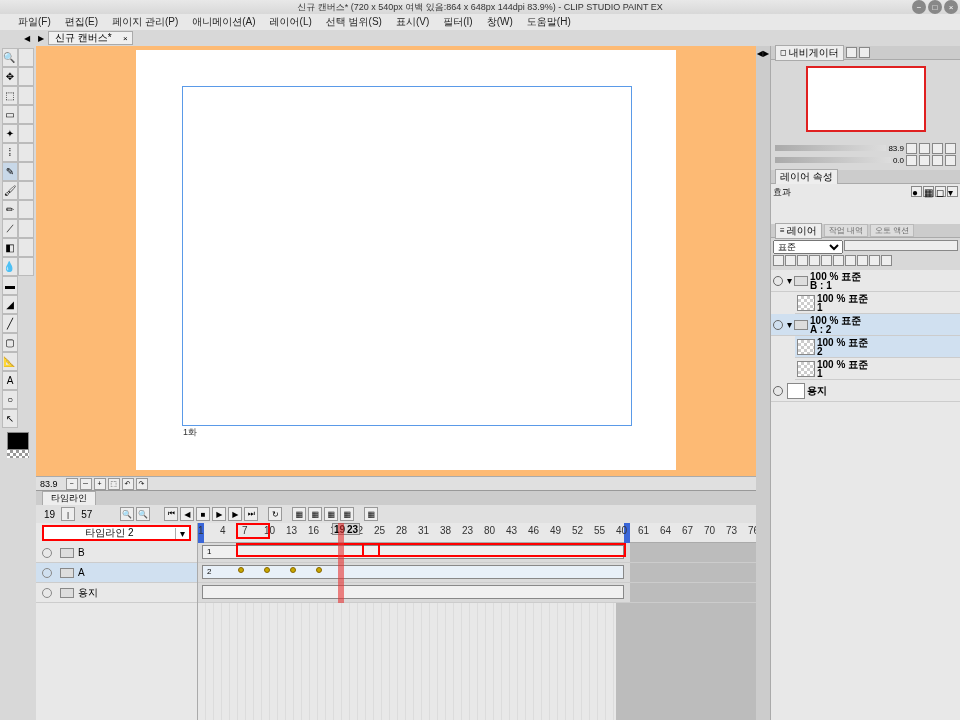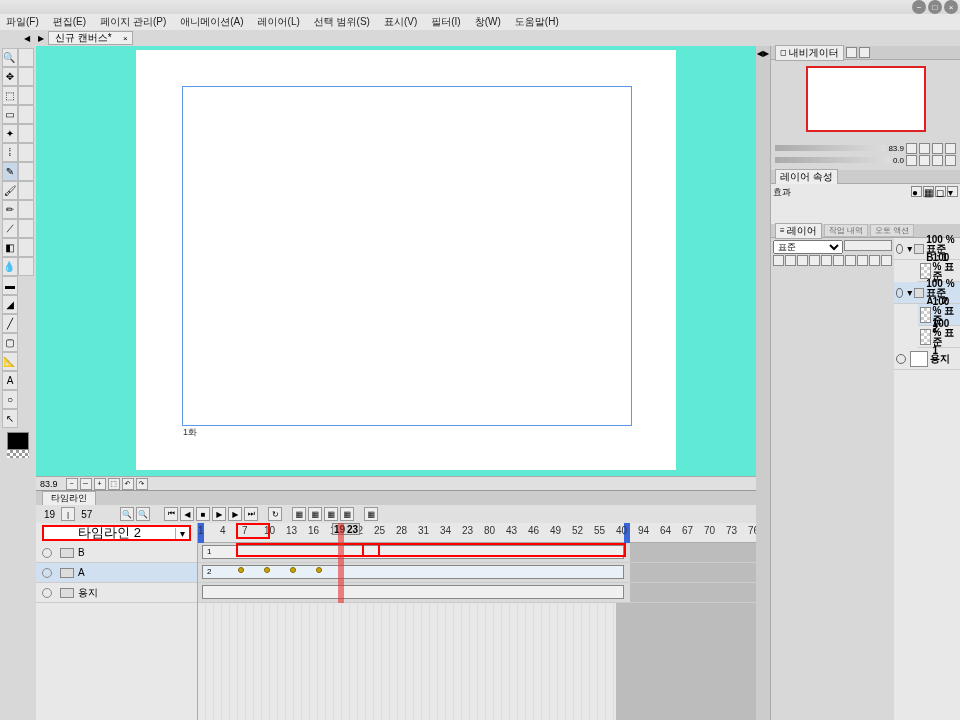--- a/index.html
+++ b/index.html
@@ -1,51 +1,51 @@
 <!DOCTYPE html>
 <html><head>
 <meta charset="utf-8">
 <style>
 *{margin:0;padding:0;box-sizing:border-box;font-family:sans-serif;font-size:10px;}
 body{background:#d0d0d0;width:960px;height:720px;overflow:hidden;position:relative;}
 .titlebar{height:14px;background:linear-gradient(#e8e8e8,#d8d8d8);display:flex;align-items:center;justify-content:center;position:relative;}
 .titlebar-text{font-size:9px;color:#333;}
 .window-controls{position:absolute;right:2px;top:0;display:flex;gap:2px;}
 .window-btn{width:14px;height:14px;border-radius:50%;background:#888;display:flex;align-items:center;justify-content:center;font-size:8px;color:#fff;}
-.menubar{height:16px;background:#e8e8e8;display:flex;align-items:center;padding:0 0;gap:2px;}
+.menubar{height:16px;background:#e8e8e8;display:flex;align-items:center;padding:0 12px;gap:2px;}
 .menu-item{padding:0 6px;font-size:10px;color:#222;}
 .doc-tab-bar{height:16px;background:#d8d8d8;display:flex;align-items:center;padding-left:20px;}
 .chev{width:14px;height:14px;display:inline-flex;align-items:center;justify-content:center;font-size:8px;}
 .doc-tab{background:#f0f0f0;border:1px solid #aaa;padding:0 20px 0 6px;height:14px;display:flex;align-items:center;font-size:9px;position:relative;}
 .doc-tab .x{position:absolute;right:4px;font-size:8px;}
 .main-area{display:flex;height:calc(720px - 46px);}
 .left-toolbar{width:36px;background:#d8d8d8;display:flex;flex-direction:column;align-items:center;padding-top:2px;gap:0;}
 .tool-grid{display:grid;grid-template-columns:16px 16px;grid-auto-rows:19px;gap:0;}
 .tool-icon{border:1px solid #bbb;background:#e8e8e8;display:flex;align-items:center;justify-content:center;font-size:10px;}
 .tool-icon.sel{background:#c8d8e8;}
 .color-sw{width:22px;height:18px;background:#000;border:1px solid #888;margin-top:4px;}
 .check-sw{width:22px;height:8px;background:repeating-conic-gradient(#999 0 25%,#fff 0 50%) 0 0/6px 6px;}
 .center-col{flex:1;display:flex;flex-direction:column;}
-.canvas-area{flex:1;background:#5eead4;position:relative;overflow:hidden;}
+.canvas-area{flex:1;background:#fdba74;position:relative;overflow:hidden;}
 .canvas-white-outer{position:absolute;left:100px;top:4px;width:540px;height:420px;background:#fff;}
 .canvas-frame{position:absolute;left:46px;top:36px;width:450px;height:340px;border:1px solid #5a9ae8;}
 .page-label{position:absolute;left:0;bottom:-14px;font-size:9px;color:#333;}
 .zoom-bar{height:14px;background:#e0e0e0;display:flex;align-items:center;gap:2px;padding:0 4px;border-top:1px solid #aaa;}
 .zbtn{width:12px;height:12px;border:1px solid #999;background:#eee;display:inline-flex;align-items:center;justify-content:center;font-size:7px;}
 .zlabel{font-size:9px;margin-right:6px;}
 .timeline-panel{height:230px;background:#d8d8d8;display:flex;flex-direction:column;border-top:1px solid #999;}
 .tl-tab{height:14px;background:#ccc;display:flex;align-items:center;padding-left:6px;}
 .tl-tab-label{background:#eee;padding:0 8px;font-size:9px;border:1px solid #aaa;}
 .tl-toolbar{height:18px;display:flex;align-items:center;gap:2px;padding:0 4px;background:#e0e0e0;}
 .tlbtn{width:14px;height:14px;border:1px solid #999;background:#eee;display:inline-flex;align-items:center;justify-content:center;font-size:8px;}
 .frame-lbl{font-size:10px;margin:0 4px;}
 .tl-body{flex:1;display:flex;position:relative;}
 .tl-left{width:162px;background:#e8e8e8;border-right:1px solid #aaa;}
 .tl-select{margin:2px 6px;border:2px solid red;height:16px;display:flex;align-items:center;justify-content:center;background:#fff;position:relative;}
-.tl-select-inner{flex:1;text-align:center;font-size:13px;}
+.tl-select-inner{flex:1;text-align:center;font-size:10px;}
 .tl-select-arrow{width:14px;border-left:1px solid #aaa;text-align:center;}
 .tl-track-label{height:20px;display:flex;align-items:center;padding-left:24px;gap:4px;border-bottom:1px solid #ccc;}
 .tl-track-label.sel{background:#d0e0f0;}
 .eye{width:10px;height:10px;border:1px solid #888;border-radius:50%;position:absolute;left:6px;}
 .tl-track-label{position:relative;}
 .folder-ic{width:14px;height:10px;background:#ddd;border:1px solid #888;}
 .tl-right{flex:1;position:relative;overflow:hidden;background:#dadada;}
 .ruler{height:20px;background:#e8e8e8;border-bottom:1px solid #aaa;position:relative;}
 .ruler-blue-start{position:absolute;left:0;top:0;width:6px;height:20px;background:#3a66d8;}
 .ruler-blue-end{position:absolute;left:426px;top:0;width:6px;height:20px;background:#3a66d8;}
@@ -69,36 +69,37 @@
 .nav-preview{height:80px;padding:6px;display:flex;justify-content:center;}
 .nav-box{width:120px;height:66px;border:2px solid #e02020;background:#fff;}
 .nav-controls{height:30px;padding:2px 4px;}
 .nav-slider{height:12px;display:flex;align-items:center;gap:2px;}
 .slider-track{flex:1;height:6px;background:linear-gradient(90deg,#aaa,#ddd);position:relative;}
 .slider-val{font-size:8px;}
 .mini-btn{width:11px;height:11px;border:1px solid #888;background:#eee;}
 .layer-prop{height:40px;background:#e8e8e8;padding:2px;}
 .effect-label{font-size:9px;}
 .effect-icons{float:right;display:flex;gap:1px;}
-.layers-panel{flex:1;display:flex;flex-direction:row;}
+.layers-panel{flex:1;display:flex;flex-direction:column;}
 .layer-toolbar{height:32px;padding:2px;}
 .layer-toolbar-row{display:flex;gap:1px;margin-bottom:1px;}
 .layer-list{flex:1;background:#e8e8e8;}
 .layer-item{display:flex;align-items:center;height:22px;border-bottom:1px solid #ccc;padding-left:2px;gap:2px;position:relative;}
 .layer-item.sel{background:#d0e0f0;}
 .layer-thumb{width:18px;height:16px;background:repeating-conic-gradient(#ccc 0 25%,#fff 0 50%) 0 0/6px 6px;border:1px solid #888;}
 .layer-thumb.white{background:#fff;}
 .layer-text{font-size:8px;line-height:9px;font-weight:bold;}
 .layer-eye{width:10px;height:10px;border:1px solid #666;border-radius:50%;margin-right:2px;}
 .indent{margin-left:24px;}
 </style>
 </head>
 <body>
 
 <div class="titlebar">
+  <span class="titlebar-text">신규 캔버스* (720 x 540px 여백 있음:864 x 648px 144dpi 83.9%) - CLIP STUDIO PAINT EX</span>
   <div class="window-controls">
     <div class="window-btn">−</div>
     <div class="window-btn">□</div>
     <div class="window-btn">×</div>
   </div>
 </div>
 
 <div class="menubar">
   <span class="menu-item">파일(F)</span>
   <span class="menu-item">편집(E)</span>
@@ -246,30 +247,30 @@
                 <span>4</span>
                 <span>7</span>
                 <span>10</span>
                 <span>13</span>
                 <span>16</span>
                 <span>19</span>
                 <span>22</span>
                 <span>25</span>
                 <span>28</span>
                 <span>31</span>
-                <span>34</span>
+                <span>38</span>
                 <span>23</span>
                 <span>80</span>
                 <span>43</span>
                 <span>46</span>
                 <span>49</span>
                 <span>52</span>
                 <span>55</span>
                 <span>40</span>
-                <span>94</span>
+                <span>61</span>
                 <span>64</span>
                 <span>67</span>
                 <span>70</span>
                 <span>73</span>
                 <span>76</span>
               </div>
             <div class="playhead-marker">
               <span>19</span>
               <span>23</span>
             </div>

